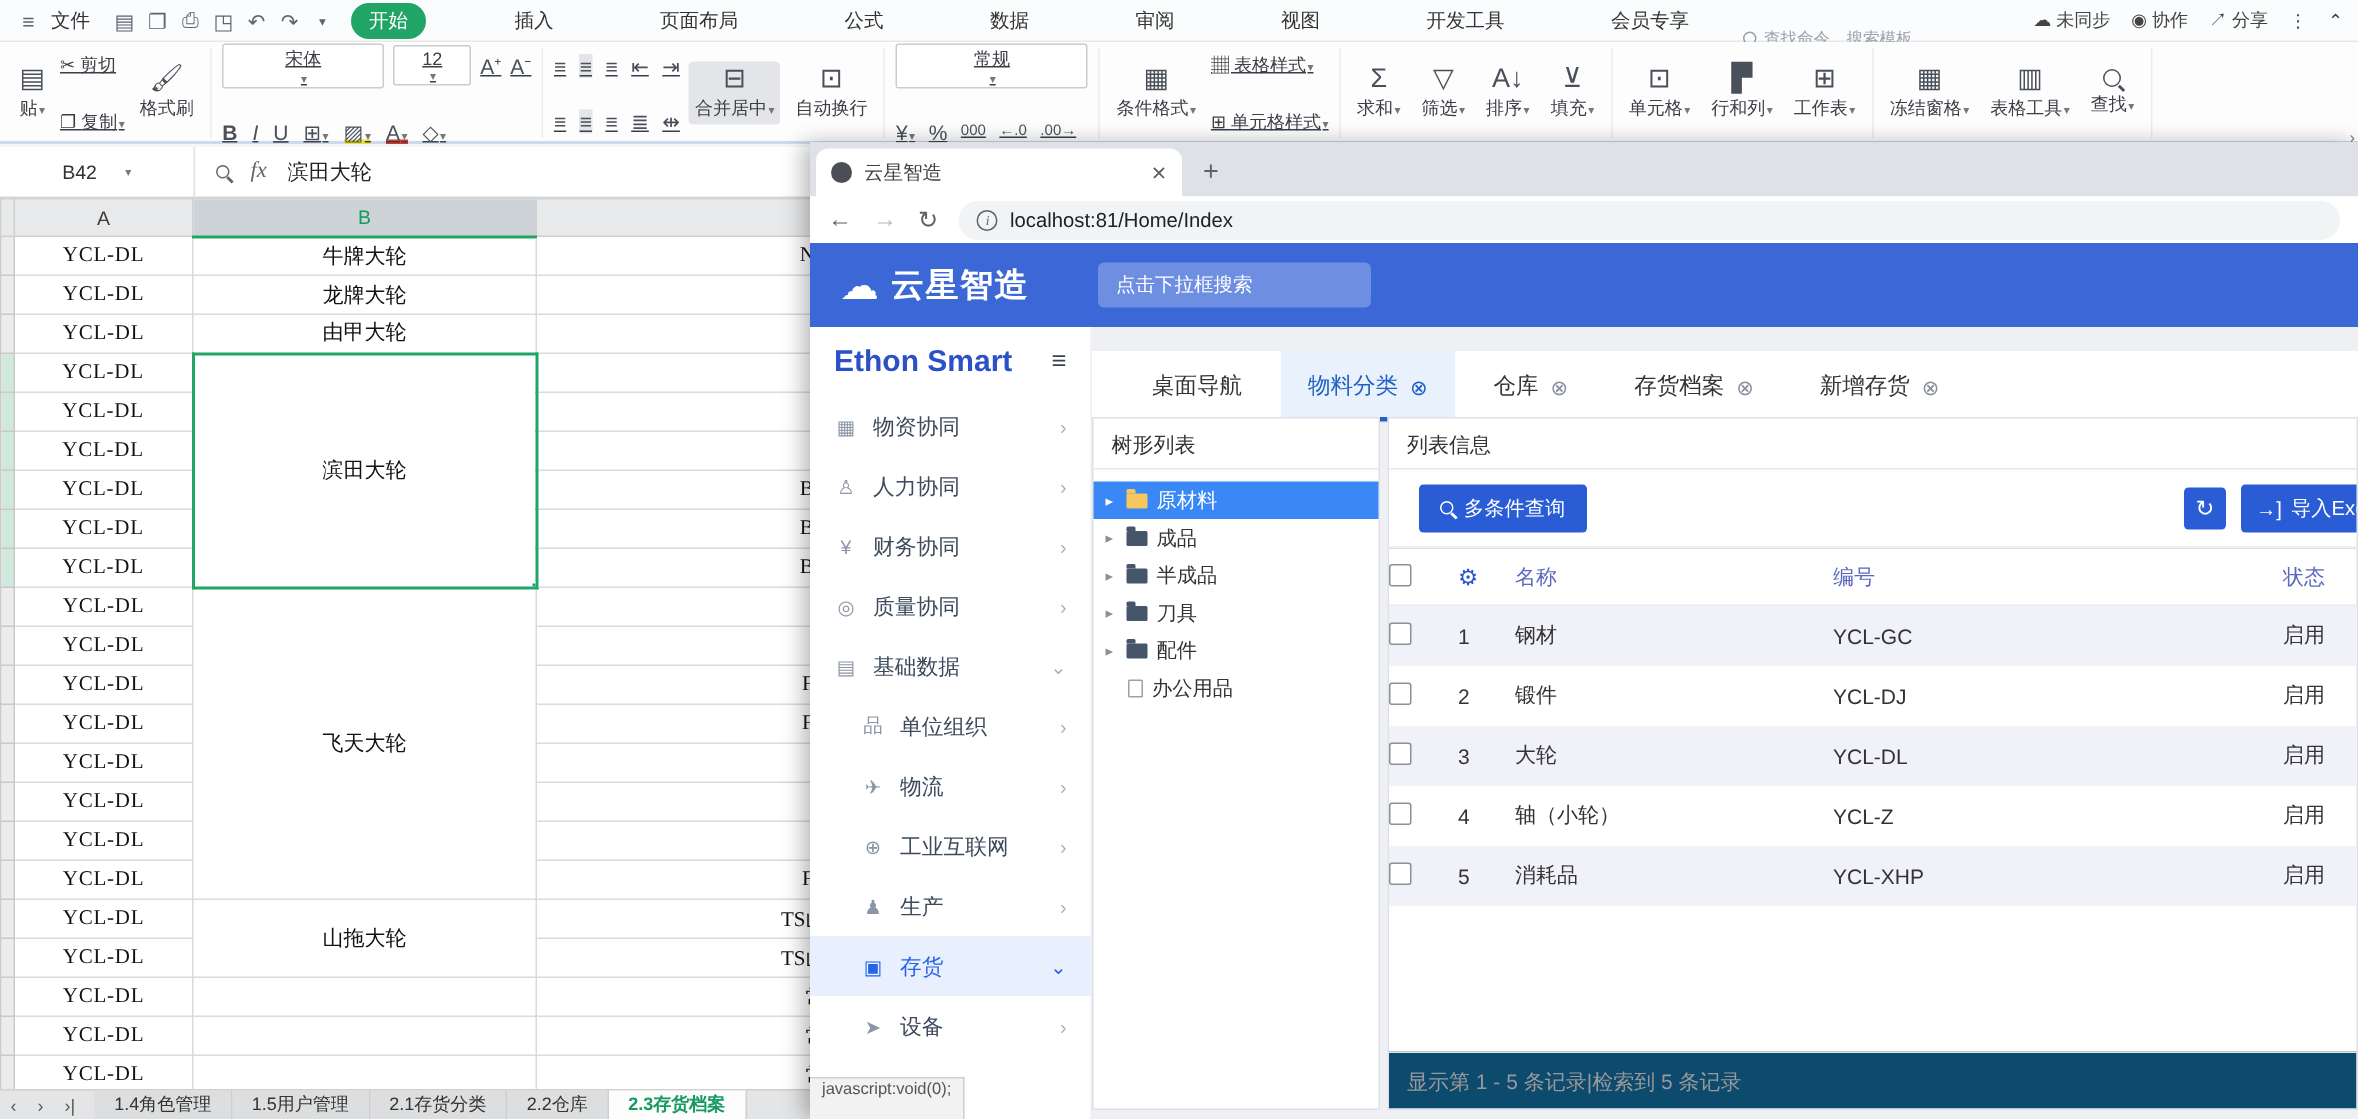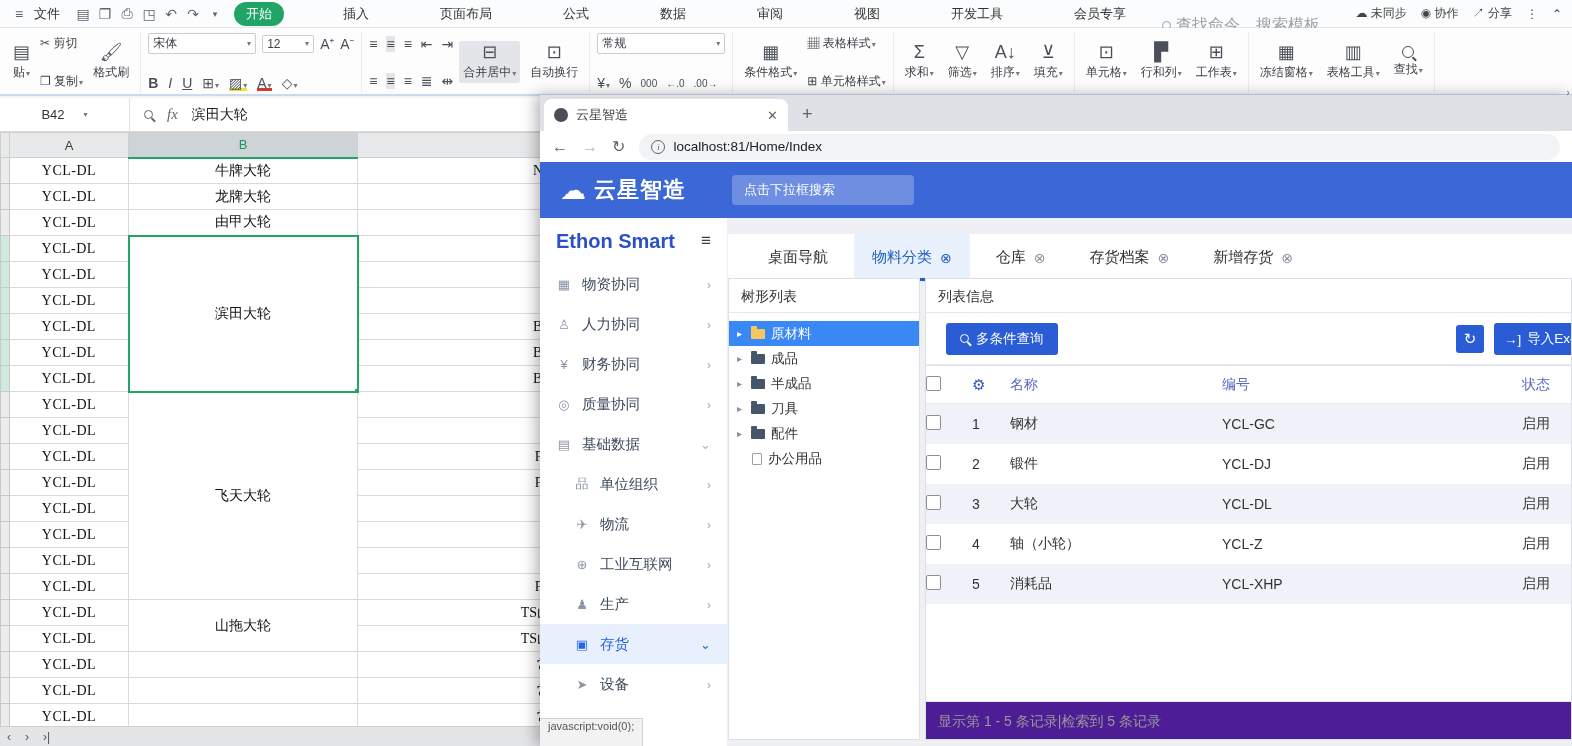--- a/index.html
+++ b/index.html
@@ -9,40 +9,40 @@
   
   #wps { position:absolute; inset:0; background:#f4f5f6; }
 
   
   #titlebar { position:absolute; top:0; left:0; right:0; height:28px; background:#fbfcfd;
     display:flex; align-items:center; font-size:13px; color:#333; border-bottom:1px solid #e8e8e8;}
   .tb-file { display:flex; align-items:center; gap:4px; padding:0 12px 0 8px; }
   .tb-ico { color:#5f6570; font-size:14px; width:22px; text-align:center; cursor:default;}
   .wps-tab { padding:3px 12px; border-radius:12px; margin:0 2px; white-space:nowrap; }
   .wps-tab.active { background:#21a567; color:#fff; }
-  .tb-search { display:flex; align-items:center; gap:5px; color:#9aa0a8; margin-left:22px; font-size:16px;margin-top:24px;}
+  .tb-search { display:flex; align-items:center; gap:5px; color:#9aa0a8; margin-left:22px; font-size:11px;margin-top:24px;}
   .tb-right { margin-left:auto; display:flex; align-items:center; gap:14px; padding-right:10px; color:#444; font-size:12px;}
   .mag { display:inline-block; width:9px; height:9px; border:1.5px solid currentColor; border-radius:50%; position:relative; }
   .mag::after { content:''; position:absolute; width:5px; height:1.5px; background:currentColor;
     transform:rotate(45deg); right:-4px; bottom:-2px; }
 
   
   #ribbon { position:absolute; top:28px; left:0; right:0; height:68px; background:#fdfdfe;
     border-bottom:2px solid #ccd9ee; display:flex; align-items:stretch; padding:4px 2px 2px 2px; color:#3b3f45;}
   .rgroup { display:flex; align-items:center; gap:6px; padding:0 7px; border-right:1px solid #ececec; }
-  .rcol { display:flex; flex-direction:column; justify-content:center; gap:21px; }
+  .rcol { display:flex; flex-direction:column; justify-content:center; gap:21px;text-decoration:underline; }
   .rrow { display:flex; align-items:center; gap:6px; }
   .bigbtn { display:flex; flex-direction:column; align-items:center; justify-content:center;
     font-size:12px; gap:3px; padding:2px 4px; border-radius:3px; white-space:nowrap;}
   .bigbtn .bico { font-size:18px; line-height:18px; color:#4a505a; }
   .bigbtn.hl { background:#e3e5e8; }
   .smbtn { font-size:12px; white-space:nowrap; }
   .dd { font-size:8px; color:#777; margin-left:1px; }
   .fsel { border:1px solid #c9ccd1; background:#fff; border-radius:2px; font-size:12px;
-    padding:1px 4px; display:flex; justify-content:space-between; align-items:center; }
+    padding:1px 4px; display:flex; justify-content:space-between; align-items:center;flex-direction:column; }
   .glyphbtn { font-size:14px; color:#4a505a; }
   .u-yellow { box-shadow:inset 0 -3px 0 #e8e23a; }
   .u-red { box-shadow:inset 0 -3px 0 #d23a2e; }
   #ribbon-collapse { position:absolute; right:2px; top:58px; color:#777; font-size:11px;}
 
   
   #fxbar { position:absolute; top:98px; left:0; right:0; height:34px; background:#fff;
     border-bottom:1px solid #d8d8d8; display:flex; align-items:center; }
   #namebox { width:130px; height:100%; border-right:1px solid #e0e0e0; display:flex;
     align-items:center; justify-content:center; gap:18px; font-size:13px; color:#333;}
@@ -153,21 +153,21 @@
     border:none; border-radius:3px; font-size:13.5px; padding:0 10px; display:flex; align-items:center; gap:6px; white-space:nowrap;}
   #listtable { width:100%; border-collapse:collapse; table-layout:fixed; }
   #listtable th { height:38px; text-align:left; font-weight:normal; color:#5a68c0; font-size:14px;
     border-top:1px solid #dcdfe8; border-bottom:1px solid #e8eaf0; }
   #listtable td { height:40px; font-size:14px; color:#333; }
   #listtable tr.data:nth-child(even) td { background:#f1f2f9; }
   .chk { width:15px; height:15px; border:1.5px solid #8a8f98; border-radius:2px; background:#fff; display:inline-block;}
   .rownum { color:#3949ab; }
   .gear { color:#2f55cc; font-size:15px; }
   #listfooter { position:absolute; left:0; right:0; bottom:0; height:38px; border-top:1px solid #e5e5e5;
-    line-height:38px; padding-left:12px; color:#999; font-size:14px; background:#4c1d95;}
+    line-height:38px; padding-left:12px; color:#999; font-size:14px; background:#0c4a6e;}
   #statuslink { position:absolute; left:0; bottom:0; height:28px; background:#f2f2f2;
     border:1px solid #d0d0d0; border-left:none; border-bottom:none; color:#555; font-size:11px;
     line-height:14px; padding:0 8px; }
 </style>
 </head>
 <body>
 
 <div id="wps">
 
   <div id="titlebar">
@@ -500,20 +500,27 @@
             <td class="c">常</td>
           </tr>
         </tbody>
     </table>
   </div>
 
   <div id="sheetbar">
     <span class="sb-nav">‹</span>
     <span class="sb-nav">›</span>
     <span class="sb-nav">›|</span>
+    <div id="sheettabs" style="display:flex;height:100%;margin-left:6px;">
+        <div class="sheet-tab">1.4角色管理</div>
+        <div class="sheet-tab">1.5用户管理</div>
+        <div class="sheet-tab">2.1存货分类</div>
+        <div class="sheet-tab">2.2仓库</div>
+        <div class="sheet-tab active">2.3存货档案</div>
+      </div>
   </div>
 </div>
 
 <div id="browser">
   <div id="btabstrip">
     <div id="btab">
       <span class="favicon"></span>
       <span>云星智造</span>
       <span class="bclose">✕</span>
     </div>

